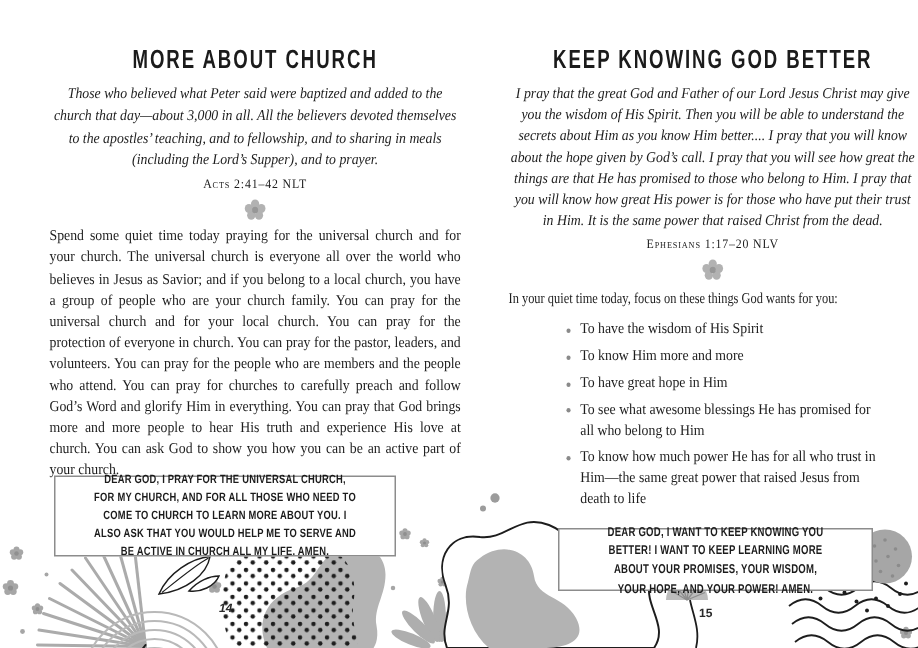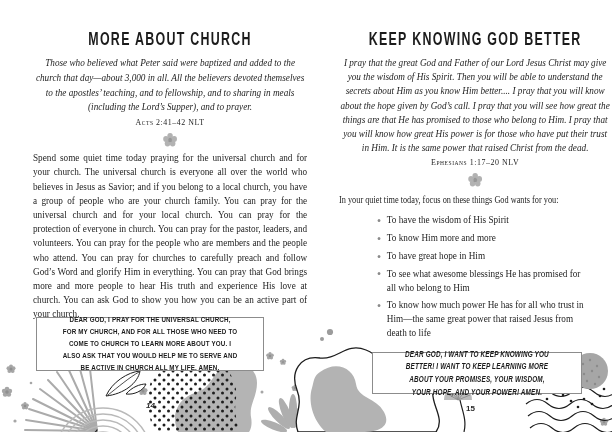--- a/index.html
+++ b/index.html
@@ -33,21 +33,21 @@
 
   .focus-list { margin:7px 0 0; padding:0 0 0 42px; list-style:none; }
   .focus-list li { position:relative; width:220px; padding-left:10px;
                    font-size:10px; line-height:13.8px; margin-bottom:4px; }
   .focus-list .dot { position:absolute; left:0; top:5.5px; width:3px; height:3px;
                      background:#8a8a8a; border-radius:50%; }
 
   .prayer-box { position:absolute; z-index:3; background:#ffffff; border:1px solid #8c8c8c;
                 display:flex; align-items:center; justify-content:flex-end; box-sizing:border-box; }
   .page-left  .prayer-box { left:36px; top:317px; width:228px; height:54px; }
-  .page-right .prayer-box { left:54px; top:352px; width:210px; height:42px;font-style:italic; }
+  .page-right .prayer-box { left:54px; top:352px; width:210px; height:42px; }
   .prayer-text { font-family:"Liberation Sans",sans-serif; font-weight:700; text-align:center;
                  letter-spacing:0.2px; color:#1b1b1b; }
   .page-left  .prayer-text { width:264px; font-size:8px;   line-height:12.2px; transform:scaleX(0.78); }
   .page-right .prayer-text { width:258px; font-size:8.5px; line-height:12.6px; transform:scaleX(0.75); }
 
   .page-number { position:absolute; z-index:3; font-family:"Liberation Sans",sans-serif;
                  font-size:8px; font-weight:700; color:#2a2a2a; }
   .page-left  .page-number { left:146px; top:401px;font-style:italic; }
   .page-right .page-number { left:148px; top:404px; }
 </style>

